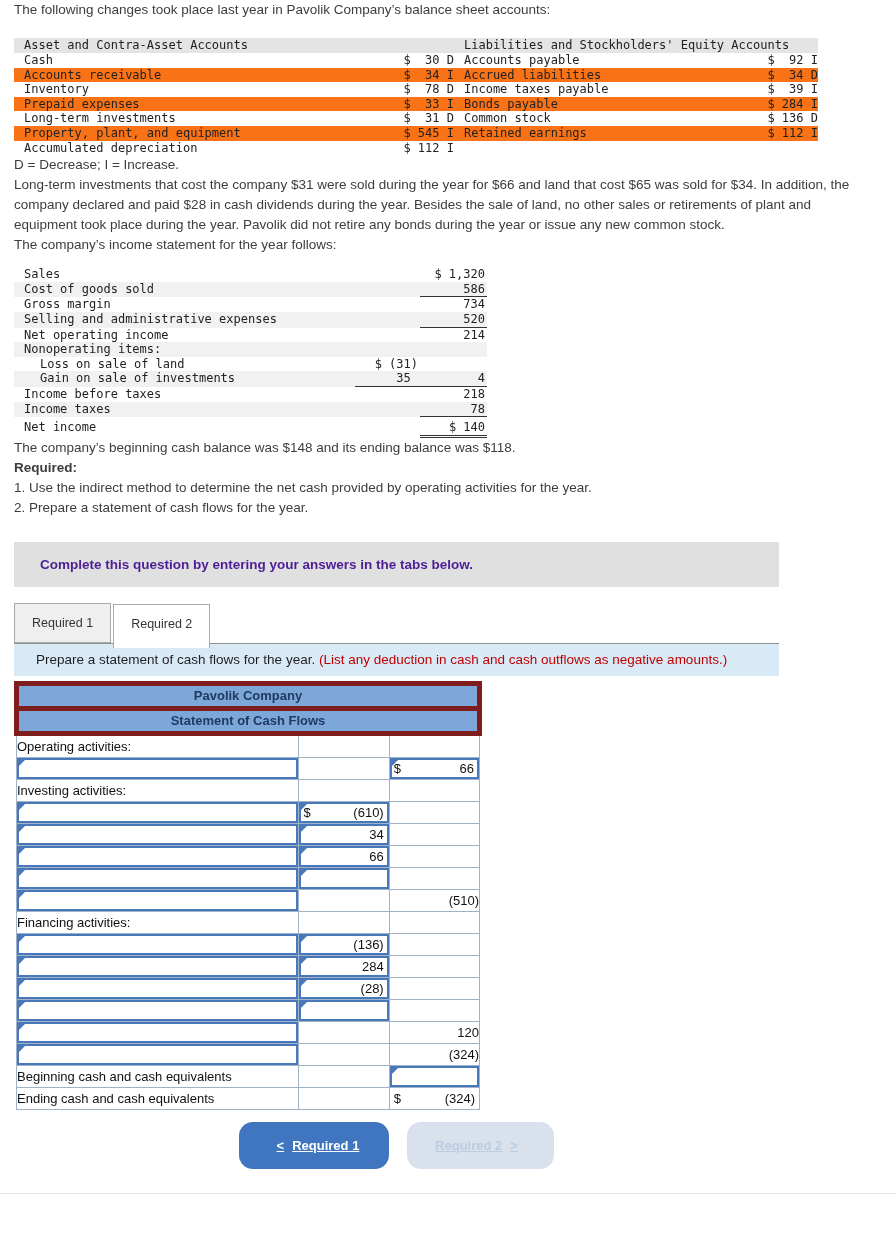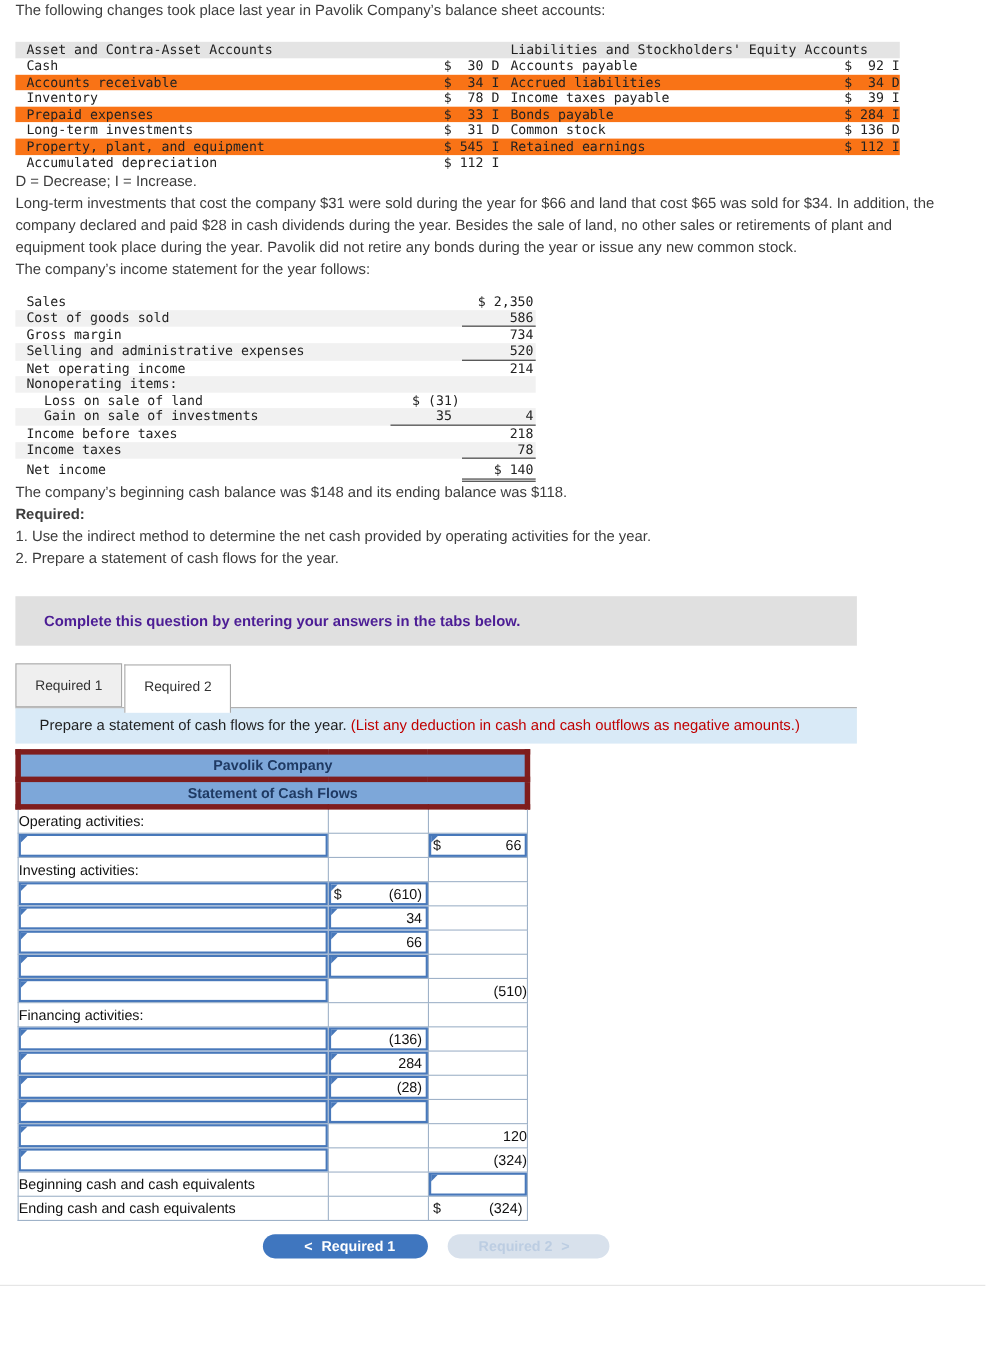--- a/index.html
+++ b/index.html
@@ -54,21 +54,21 @@
   .ibox .dol{text-align:left;}
   .ibox .v{margin-left:auto;text-align:right;}
   td.val{text-align:right;padding-right:4px;}
   td.sumline{border-bottom:2px solid #000;}
   td.topline{border-top:2px solid #000;}
   td.finalcell{border:2px solid #000;border-bottom:3px solid #000;}
   .flexamt{display:flex;justify-content:space-between;align-items:center;padding:0 4px;height:100%;}
 
   
   .navbtns{width:765px;display:flex;justify-content:center;gap:18px;margin-top:12px;}
-  .navbtn{border:none;border-radius:14px;height:22px;font-family:"Liberation Sans",sans-serif;font-size:13px;font-weight:bold;cursor:pointer;}
+  .navbtn{border:none;border-radius:14px;height:47px;font-family:"Liberation Sans",sans-serif;font-size:13px;font-weight:bold;cursor:pointer;text-decoration:underline;}
   .btn-prev{background:#3f76bf;color:#fff;width:150px;}
   .btn-next{background:#d8e1ec;color:#bccde2;width:147px;}
   .chev{font-weight:bold;margin:0 8px;}
 
   .pagesep{border-top:1px solid #e4e4e4;margin-top:24px;width:896px;margin-left:-14px;}
 </style>
 </head>
 <body>
 
 <div class="content">
@@ -125,21 +125,21 @@
   </div>
 
   <p class="txt legend">D = Decrease; I = Increase.</p>
   <p class="txt para1">Long-term investments that cost the company $31 were sold during the year for $66 and land that cost $65 was sold for $34. In addition, the company declared and paid $28 in cash dividends during the year. Besides the sale of land, no other sales or retirements of plant and equipment took place during the year. Pavolik did not retire any bonds during the year or issue any new common stock.</p>
   <p class="txt para2">The company’s income statement for the year follows:</p>
 
   <div class="is-table">
     <div class="is-row">
       <div class="lab">Sales</div>
       <div class="c2"></div>
-      <div class="c3">$ 2,350</div>
+      <div class="c3">$ 1,320</div>
     </div>
     <div class="is-row g">
       <div class="lab">Cost of goods sold</div>
       <div class="c2"></div>
       <div class="c3 u">586</div>
     </div>
     <div class="is-row">
       <div class="lab">Gross margin</div>
       <div class="c2"></div>
       <div class="c3">734</div>

